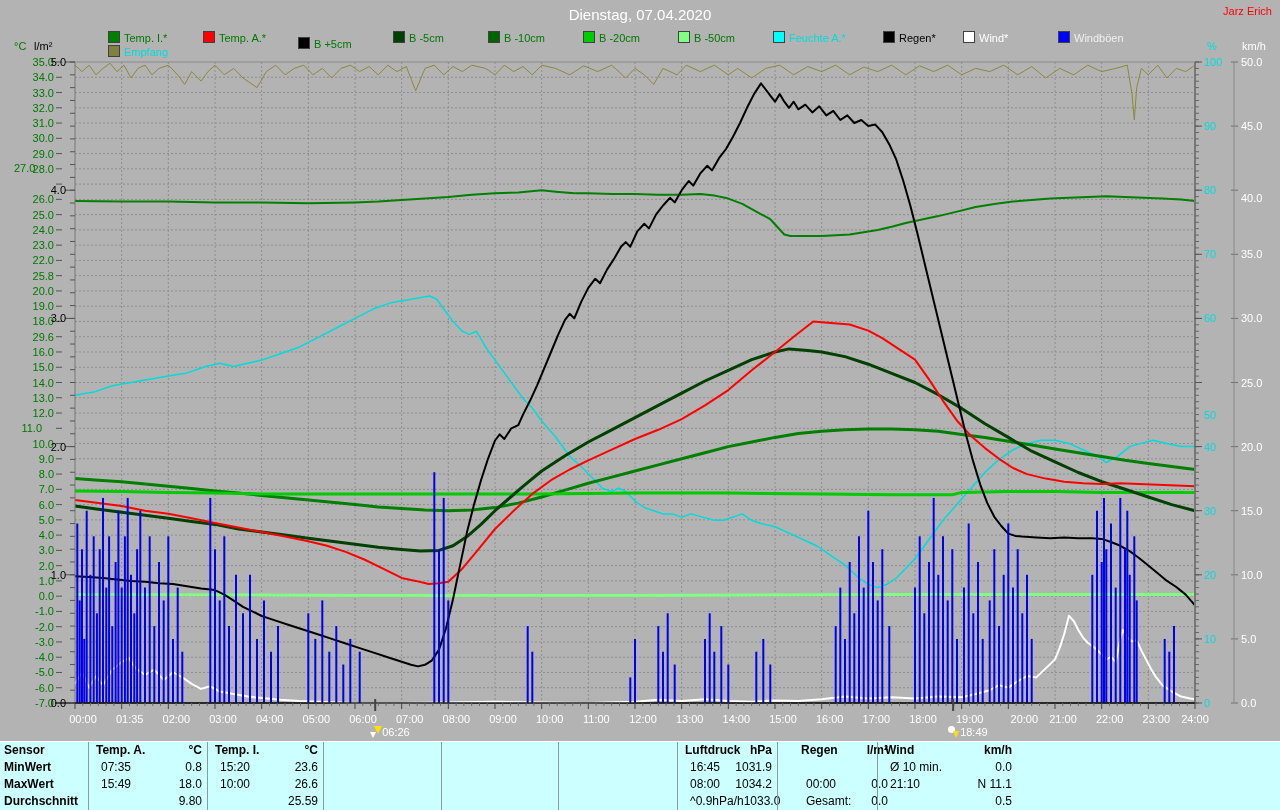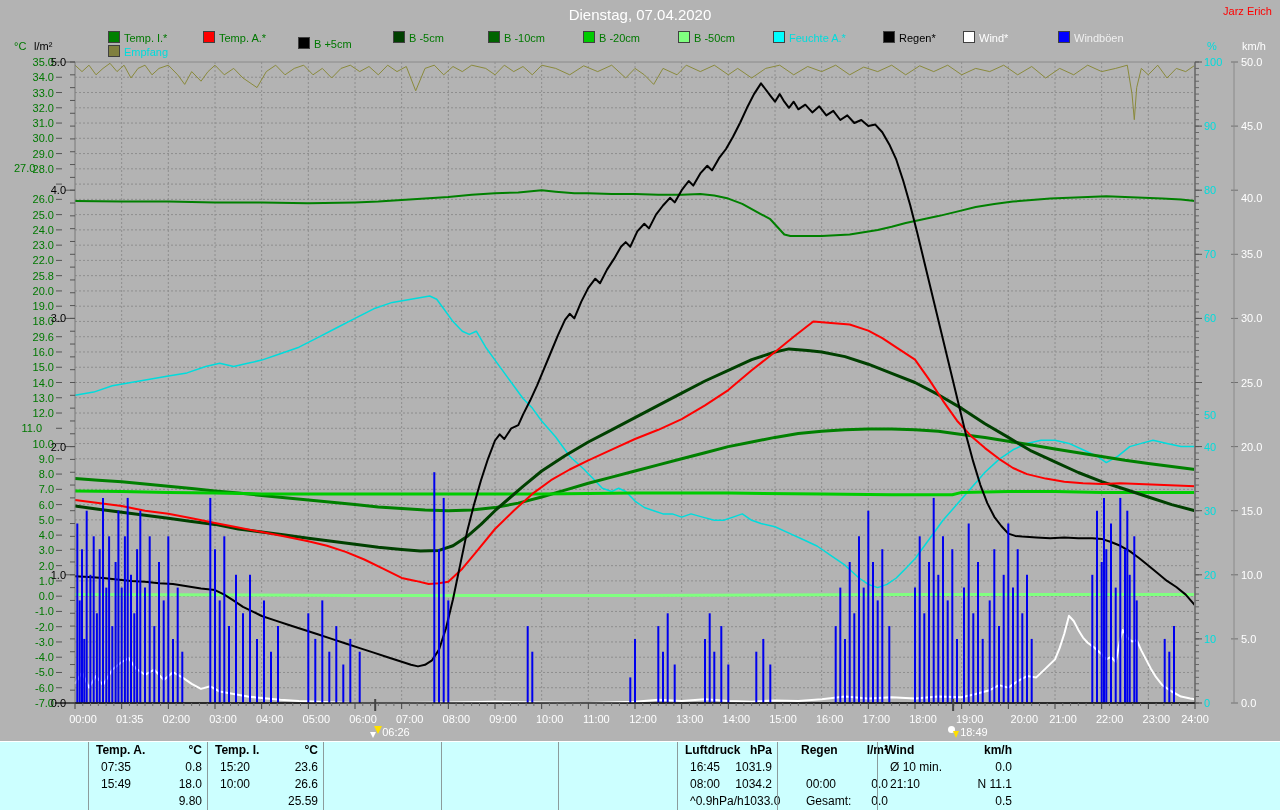--- a/index.html
+++ b/index.html
@@ -736,20 +736,26 @@
   <div id="plot-hit"></div>
 
   <div class="marker" id="mk-sunrise" style="left: 370.207px;">
     <span class="marker-ic"><span class="tri-y"></span><span class="tri-w"></span></span><span>06:26</span>
   </div>
   <div class="marker" id="mk-sunset" style="left: 948.127px;">
     <span class="marker-ic"><span class="dot-w"></span><span class="tri-y2"></span></span><span>18:49</span>
   </div>
 
   <div id="stats">
+      <div class="tgroup" style="left: 0px; width: 88px;">
+        <div class="rowlab">Sensor</div>
+        <div class="rowlab">MinWert</div>
+        <div class="rowlab">MaxWert</div>
+        <div class="rowlab">Durchschnitt</div>
+      </div>
       <div class="tgroup divided" style="left: 88px; width: 119px;">
         <div class="trow">
           <span class="tname">Temp. A.</span>
           <span class="tunit">°C</span>
         </div>
         <div class="trow">
           <span class="tcell-l">07:35</span>
           <span class="tcell-r">0.8</span>
         </div>
         <div class="trow">

